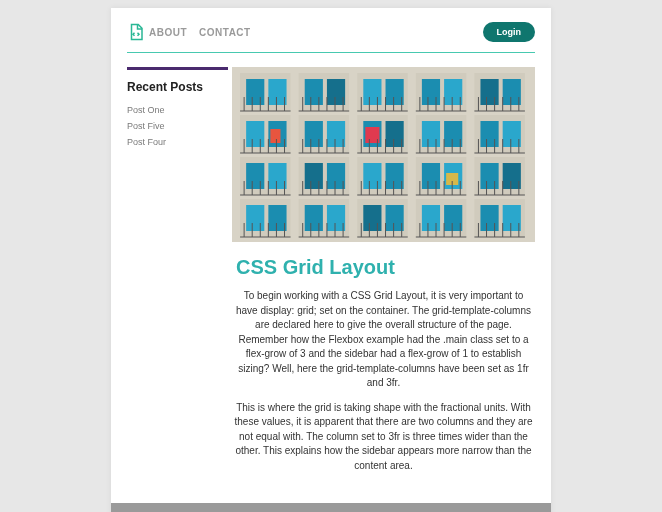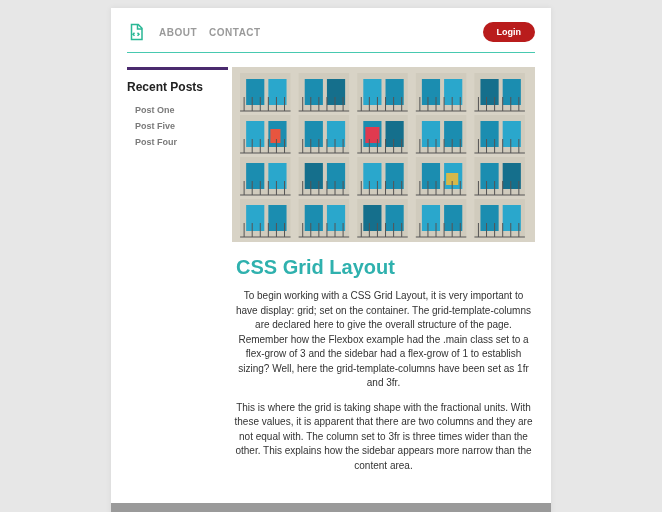--- a/index.html
+++ b/index.html
@@ -15,52 +15,52 @@
   .page{
     width:440px;
     background:#fff;
     box-shadow:0 0 6px rgba(0,0,0,0.07);
     padding:14px 16px 0;
     box-sizing:border-box;
   }
   .header{
     display:flex;
     align-items:center;
-    gap:14px;
+    gap:4px;
     padding-bottom:10px;
     border-bottom:1px solid #47c9b0;
   }
   .logo{
     width:18px;height:18px;color:#2ab795;
   }
   .nav{
     display:flex;gap:12px;flex:1;
   }
   .nav a{
     color:#9a9a9a;font-size:10px;font-weight:600;letter-spacing:.5px;
     text-decoration:none;
   }
   .login-btn{
-    background:#b91c1c;color:#fff;border:none;border-radius:14px;
+    background:#0f766e;color:#fff;border:none;border-radius:14px;
     padding:5px 14px;font-size:9px;font-weight:600;cursor:pointer;
   }
   .main{
     display:grid;
     grid-template-columns:1fr 3fr;
     gap:4px;
     margin-top:14px;
   }
   .sidebar{
     border-top:3px solid #4a2a6e;
     padding-top:10px;
   }
   .sidebar h3{
     margin:0 0 8px;font-size:12px;font-weight:700;color:#222;
   }
-  .sidebar ul{list-style:none;margin:8px;padding:0;font-weight:bold;}
+  .sidebar ul{list-style:none;margin:0;padding:0;}
   .sidebar li{
     font-size:9px;color:#7a7a7a;padding:3px 0;
   }
   .content{}
   .hero{
     width:100%;height:175px;position:relative;overflow:hidden;
   }
   .hero svg{width:100%;height:100%;display:block;}
   .content h1{
     font-size:20px;font-weight:700;color:#2fb1ae;margin:14px 4px 10px;

